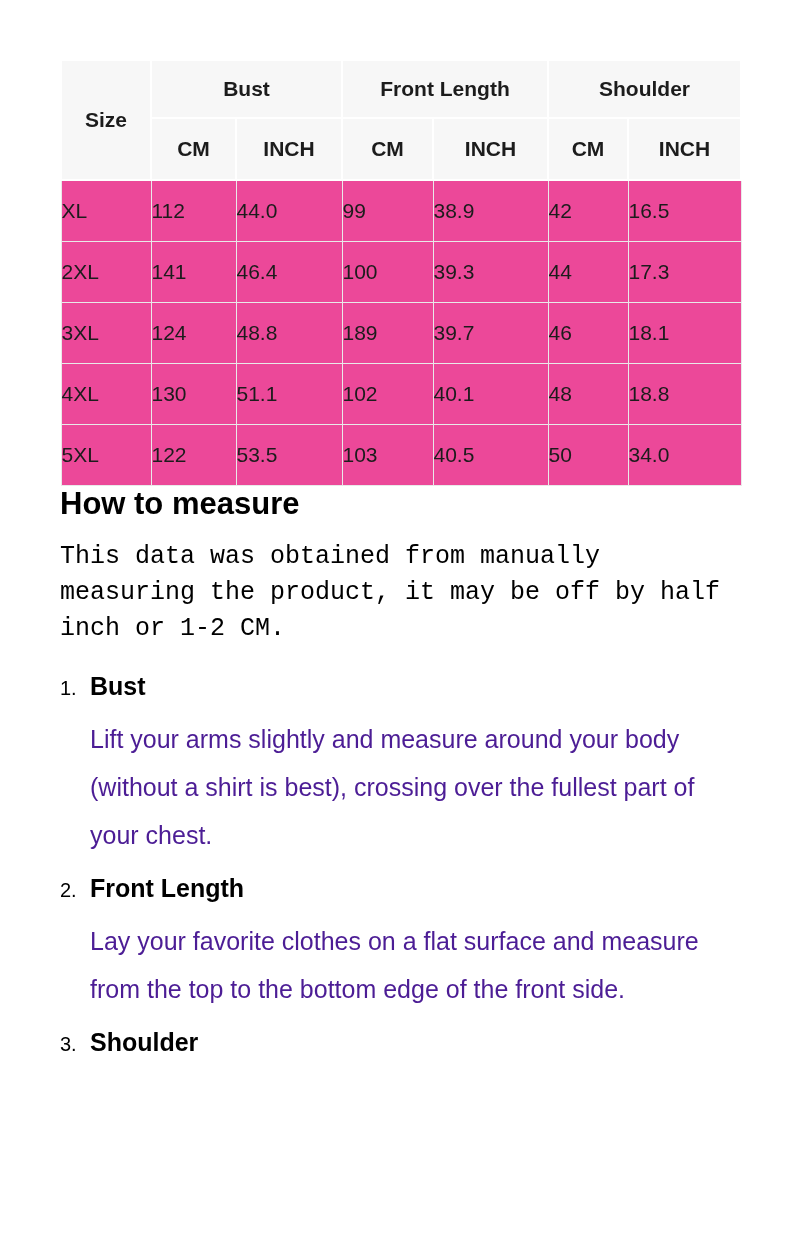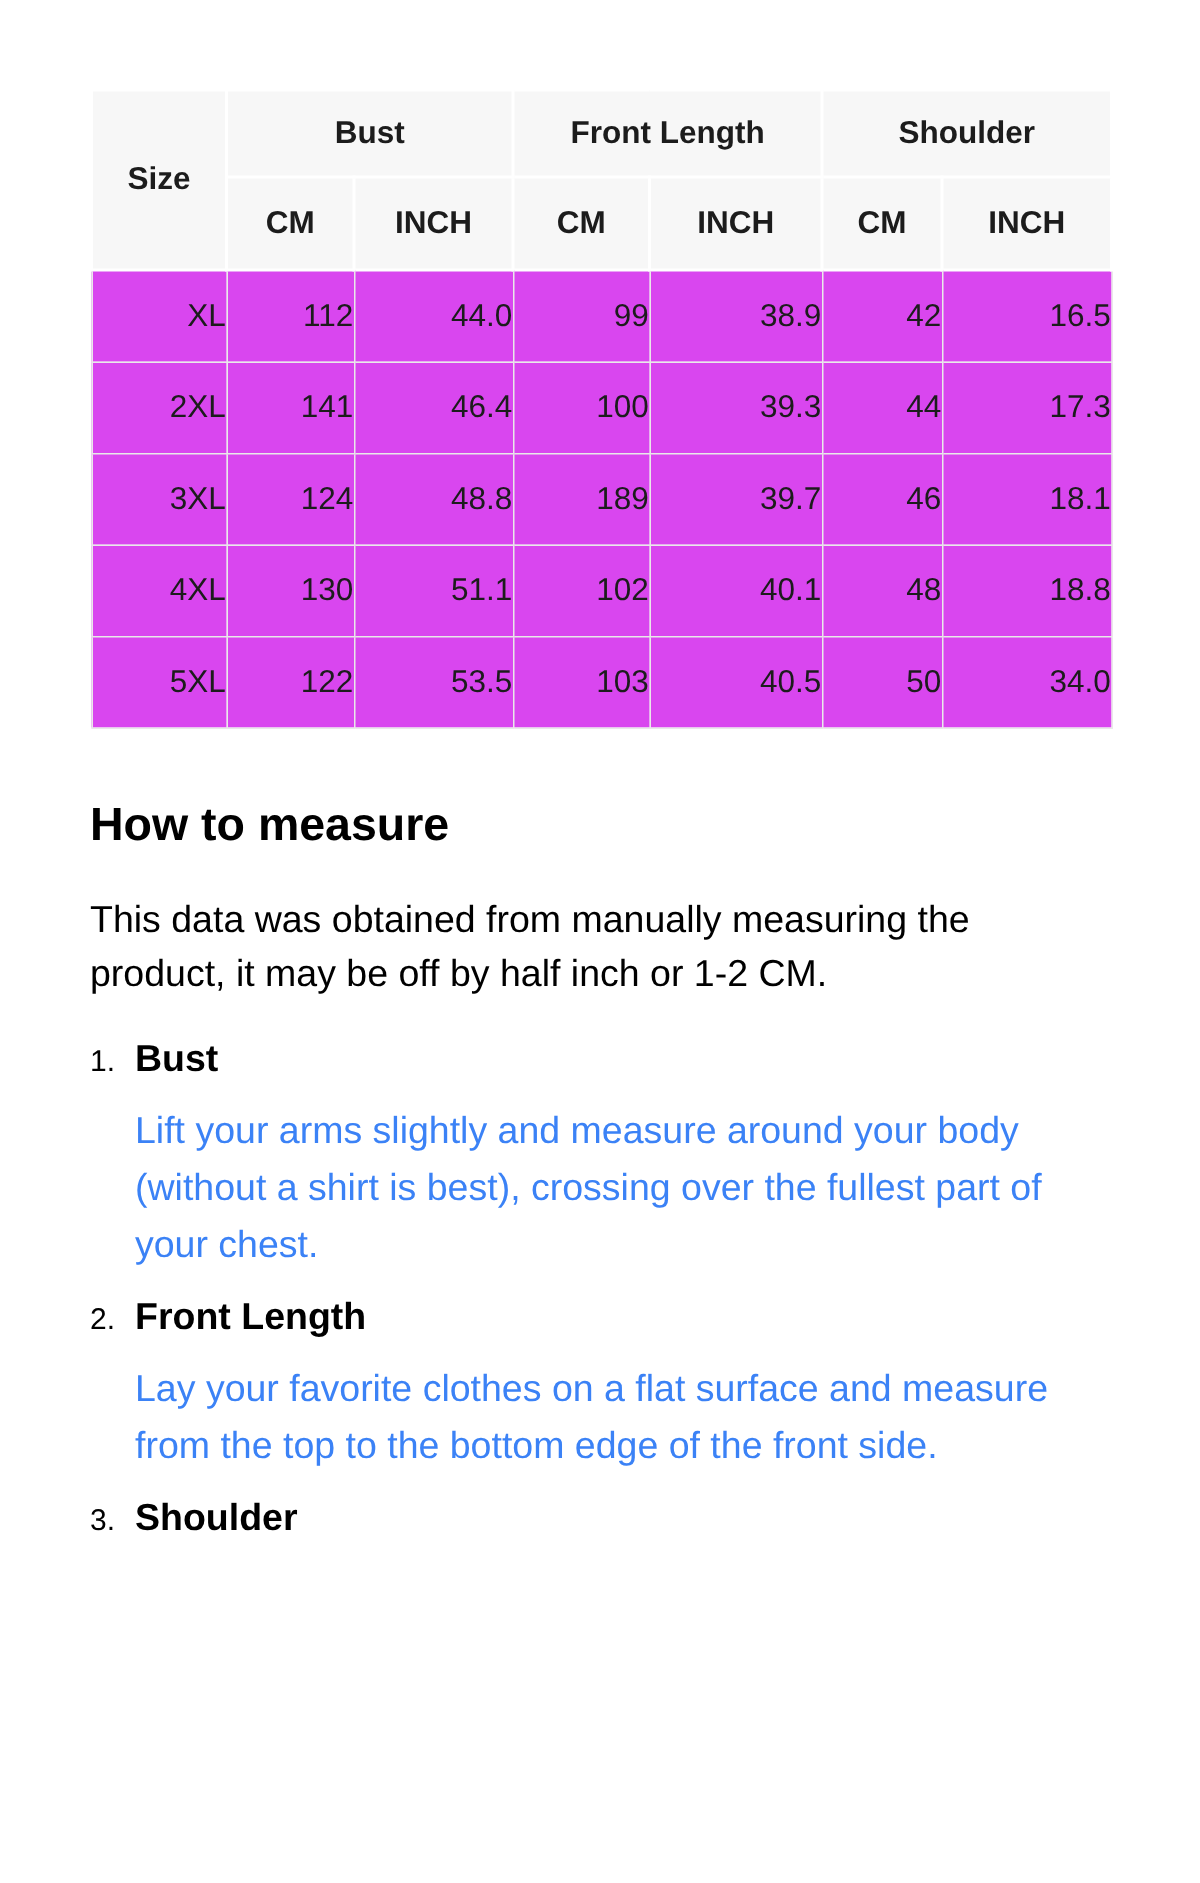--- a/index.html
+++ b/index.html
@@ -21,42 +21,42 @@
     color: #1c1c1c;
   }
   table.size-table th {
     background: #f7f7f7;
     border: 2px solid #ffffff;
     font-weight: bold;
     text-align: center;
     vertical-align: middle;
   }
   table.size-table td {
-    background: #d946ef;
+    background: #ec4899;
     border: 1px solid #e9e9e9;
-    text-align: right;
+    text-align: left;
     vertical-align: middle;
     height: 61px;
   }
   tr.group-row th { height: 58px; }
   tr.unit-row th { height: 62px; }
 
   
   .htm-title {
-    margin-top: 46px;
     font-size: 31px;
     font-weight: bold;
     color: #000000;
     line-height: 36px;
   }
   .htm-intro {
-    margin-top: 27px;
+    margin-top: 17px;
     font-size: 25px;
     line-height: 36px;
     color: #000000;
+    font-family: Liberation Mono, monospace;
   }
   ol.steps {
     list-style: none;
     margin-top: 24px;
   }
   li.step { display: flex; align-items: baseline; }
   li.step + li.step { margin-top: 14px; }
   .step-num {
     flex: 0 0 30px;
     font-size: 20px;
@@ -66,22 +66,22 @@
   .step-body { flex: 1 1 auto; }
   .step-title {
     font-size: 25px;
     font-weight: bold;
     color: #000000;
     line-height: 30px;
   }
   .step-desc {
     margin-top: 14px;
     font-size: 25px;
-    line-height: 38px;
-    color: #3b82f6;
+    line-height: 48px;
+    color: #4c1d95;
   }
 </style>
 </head>
 <body>
 
 <div class="page">
 
   <table class="size-table">
     <colgroup>
       <col style="width:90px">

